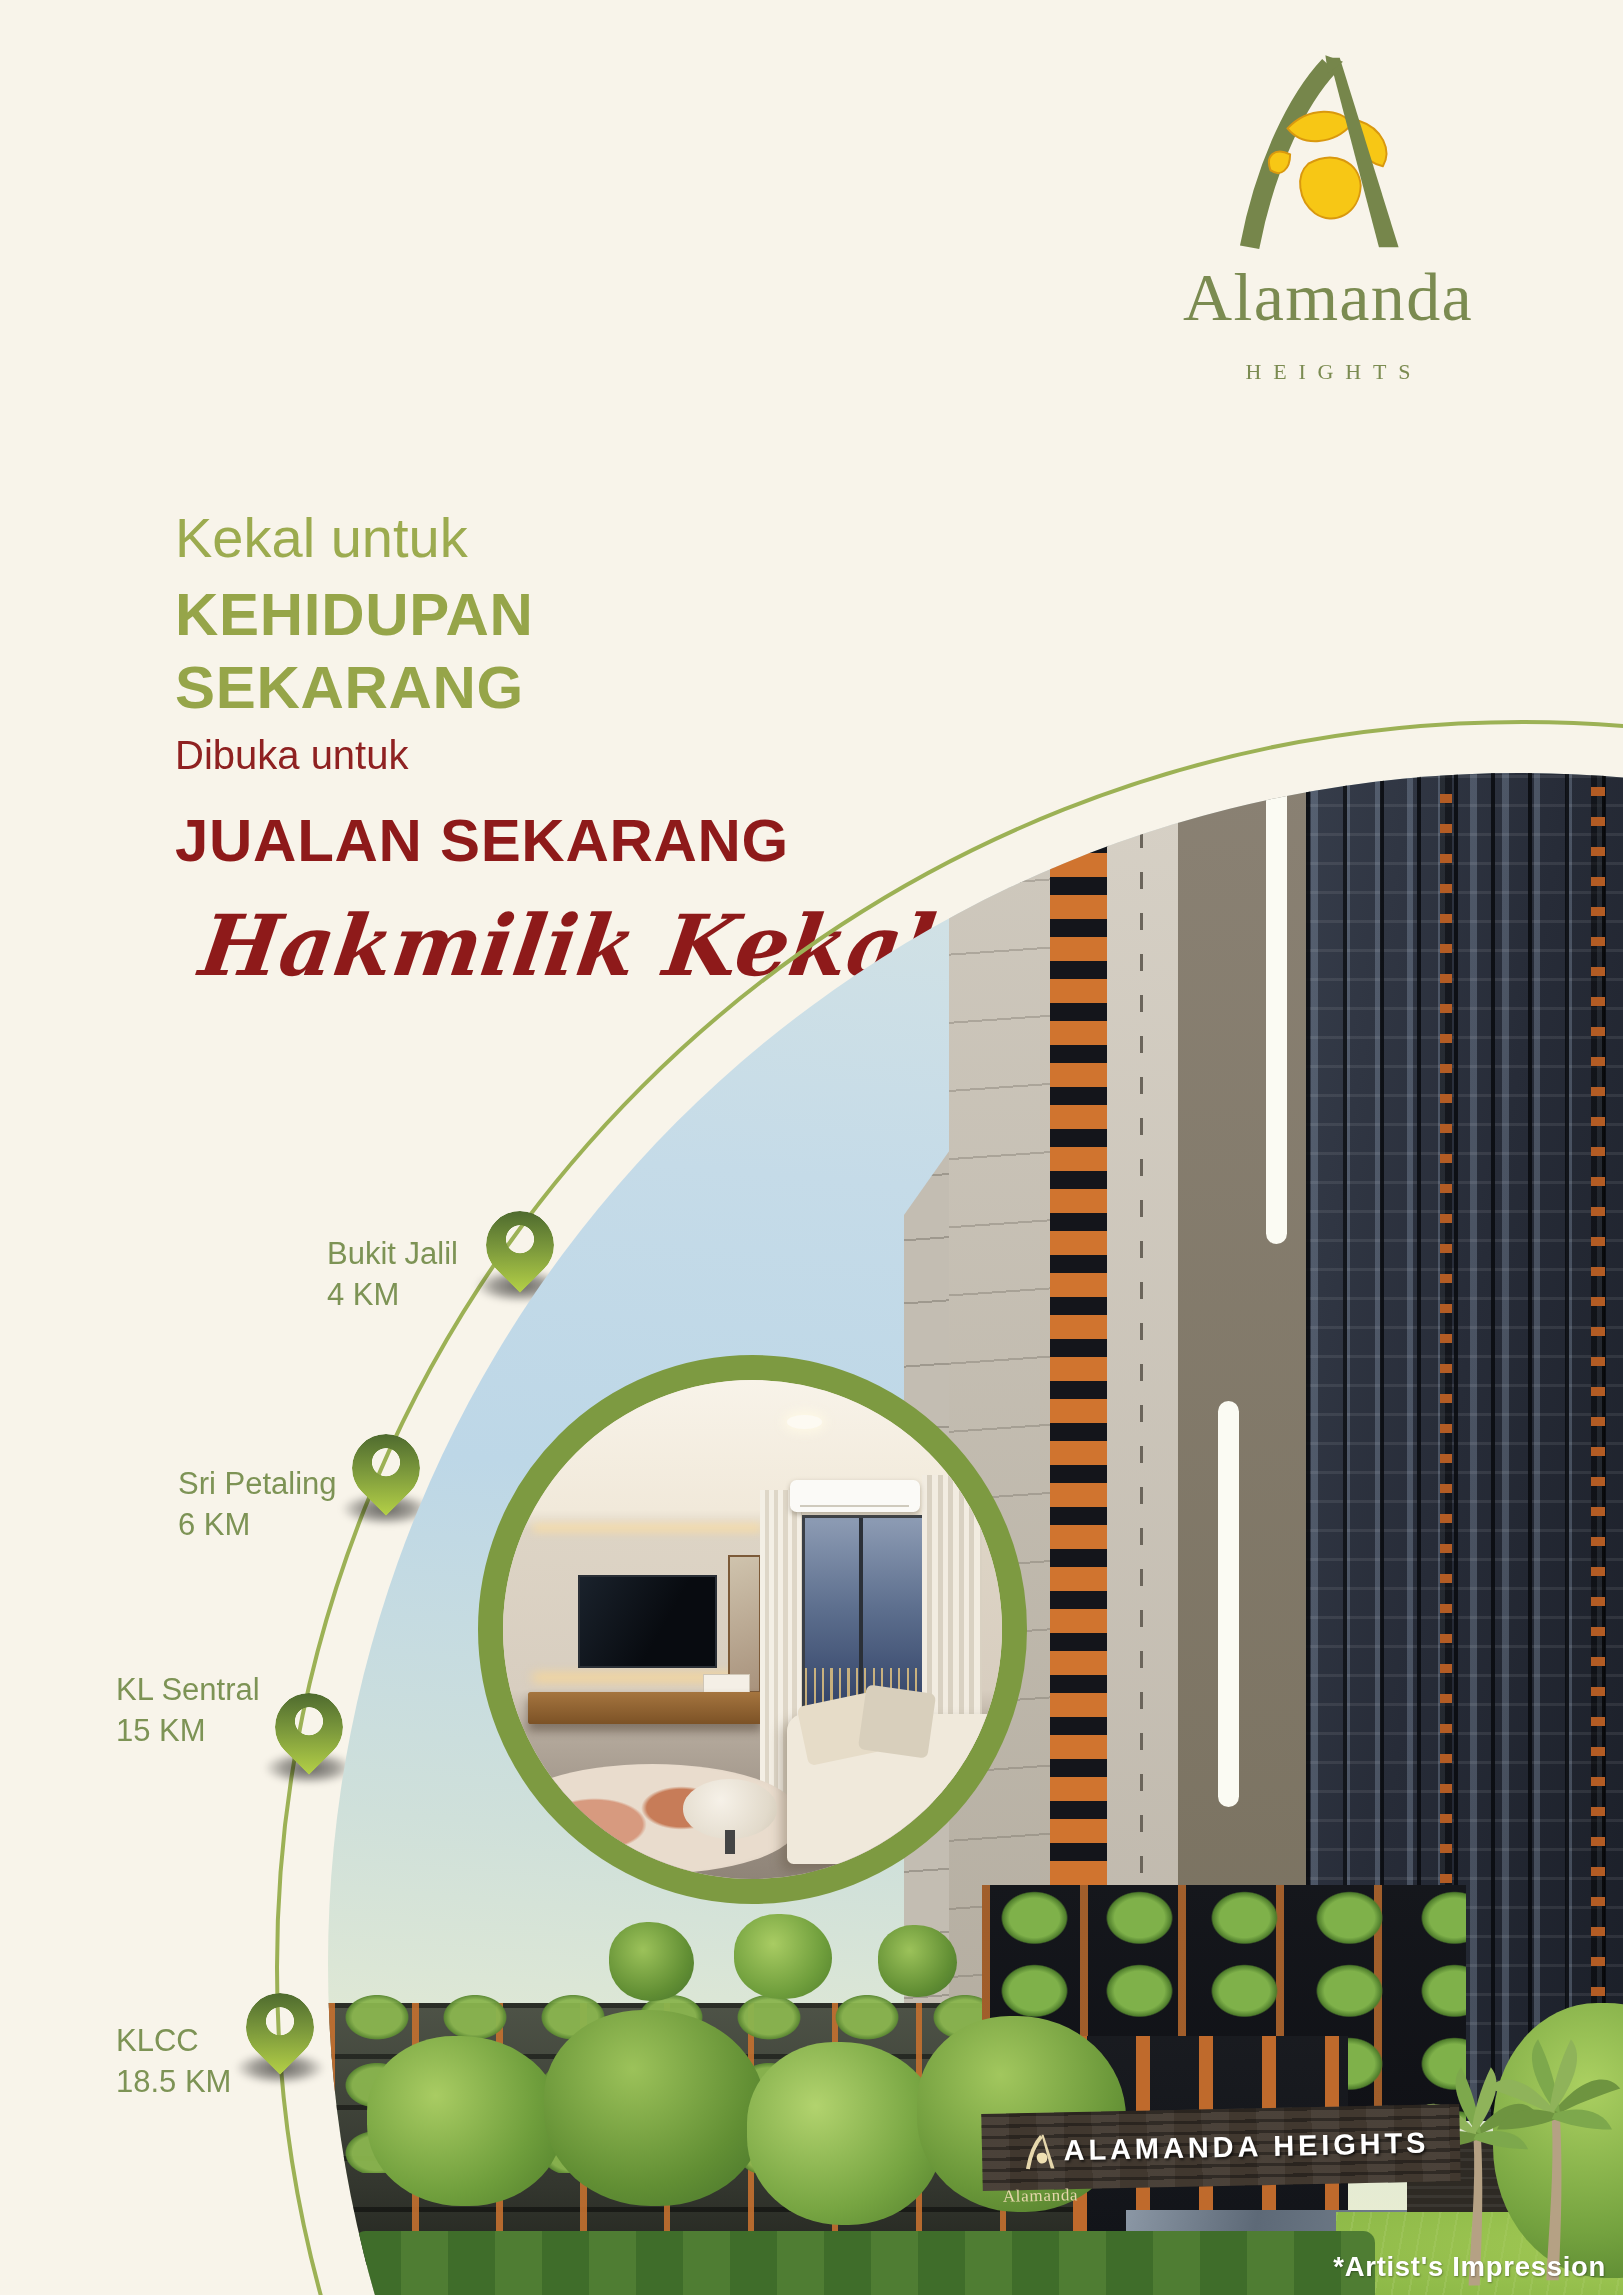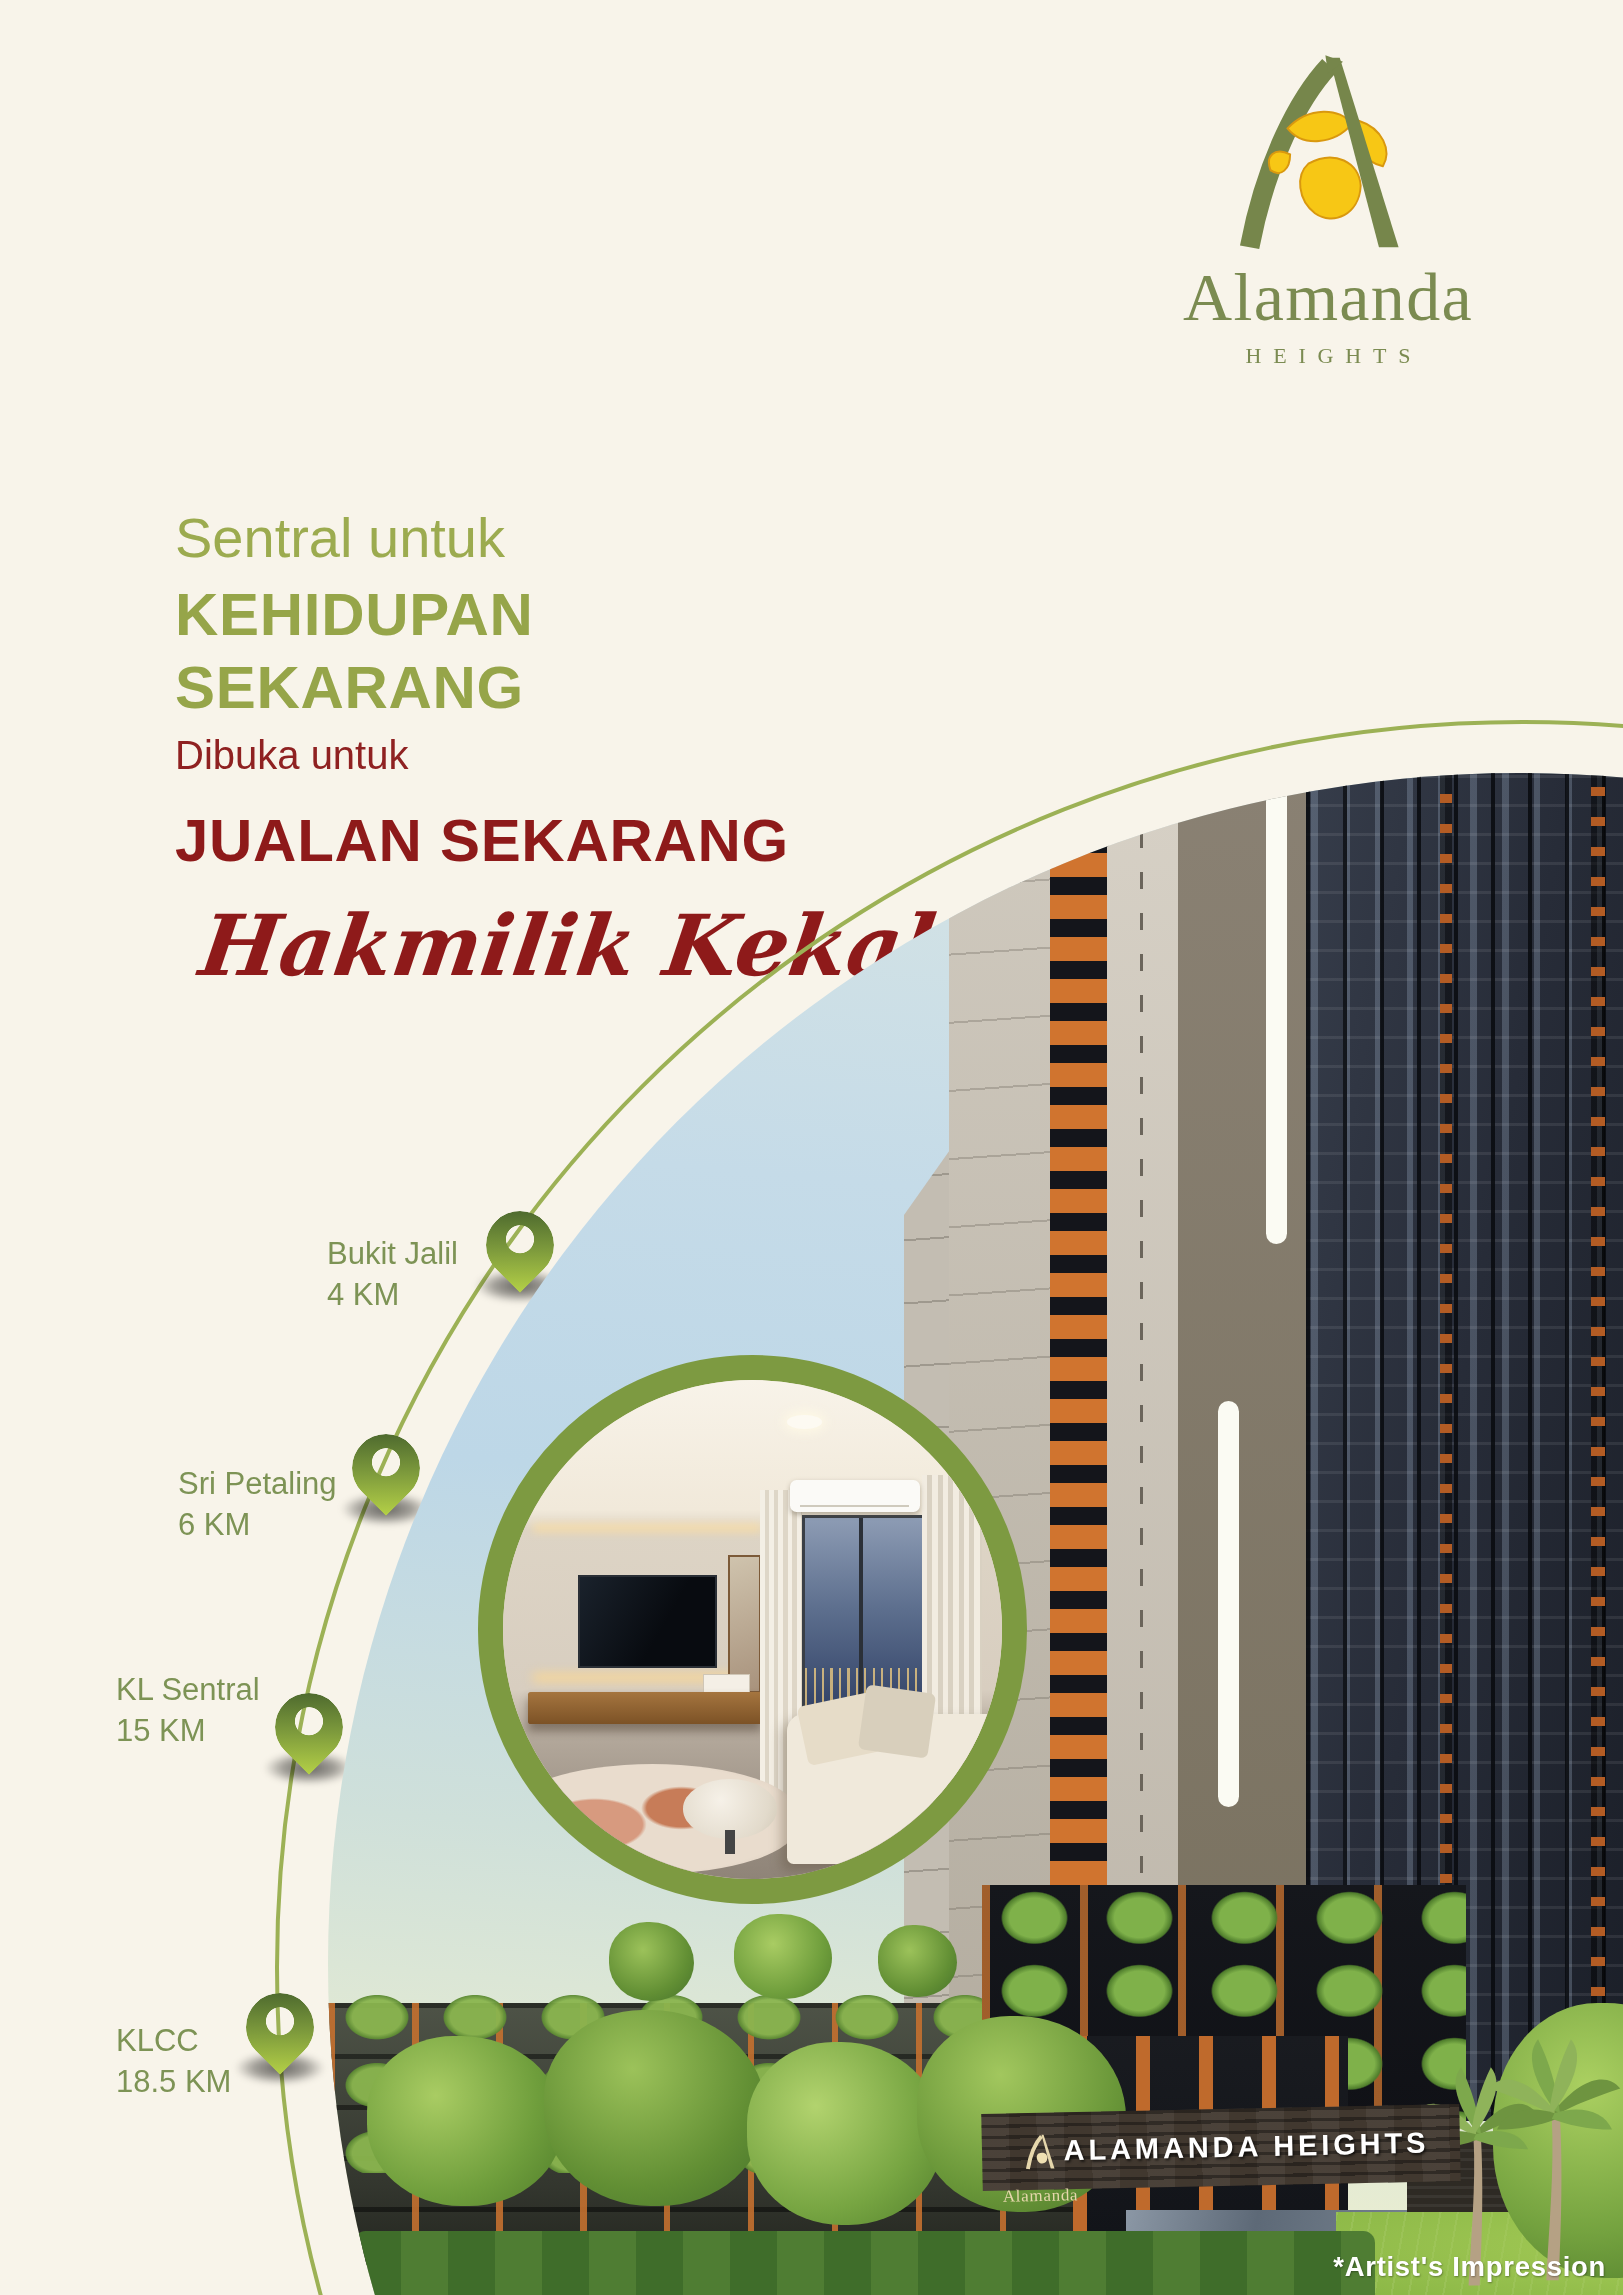--- a/index.html
+++ b/index.html
@@ -5,21 +5,21 @@
   html,body{margin:0;padding:0;background:#777;}
   .page{position:relative;width:1623px;height:2295px;overflow:hidden;
         background:#f8f4ea;font-family:"Liberation Sans",sans-serif;}
 
   
   .logo{position:absolute;left:1171px;top:51px;width:314px;text-align:center;z-index:3;}
   .logo svg{display:block;margin:0 auto;}
   .logo-word{font-family:"Liberation Serif",serif;font-size:68px;color:#7b8b51;
              letter-spacing:1.3px;margin-top:3.9px;}
   .logo-tag{font-family:"Liberation Serif",serif;font-size:22px;color:#7b8b51;
-            letter-spacing:11.8px;margin-top:6px;padding-left:11.8px;}
+            letter-spacing:11.8px;margin-top:22px;padding-left:11.8px;}
 
   
   .headline{position:absolute;left:175px;top:510px;z-index:3;white-space:nowrap;}
   .hl{line-height:1.0;}
   .hl-reg-green{font-size:56px;color:#9cab4f;height:75px;}
   .hl-bold-green{font-size:60px;font-weight:bold;color:#96a549;height:73px;letter-spacing:0.7px;}
   .hl-bold-green2{font-size:60px;font-weight:bold;color:#96a549;height:77px;letter-spacing:0.7px;}
   .hl-reg-red{font-size:40px;color:#8f2121;height:76px;}
   .hl-bold-red{font-size:60px;font-weight:bold;color:#8e1a1a;height:93px;letter-spacing:0.7px;}
   .hl-script{font-family:"DejaVu Serif",serif;font-style:italic;font-weight:bold;
@@ -202,21 +202,21 @@
       <path d="M92 158 C68 146 54 160 62 182 C78 194 92 180 92 158 Z" fill="#f7c715" stroke="#d9980f" stroke-width="3"></path>
       <path d="M120 172 C160 150 198 170 200 206 C198 250 158 268 130 248 C104 228 100 190 120 172 Z" fill="#f7c715" stroke="#d9980f" stroke-width="3"></path>
       <path d="M152 10 L168 10 L258 300 L228 300 Z" fill="#76864b"></path>
       <path d="M150 34 L146 6 L173 16 Z" fill="#76864b"></path>
     </svg>
     <div class="logo-word">Alamanda</div>
     <div class="logo-tag">HEIGHTS</div>
   </div>
 
   <div class="headline">
-    <div class="hl hl-reg-green">Sentral untuk</div>
+    <div class="hl hl-reg-green">Kekal untuk</div>
     <div class="hl hl-bold-green">KEHIDUPAN</div>
     <div class="hl hl-bold-green2">SEKARANG</div>
     <div class="hl hl-reg-red">Dibuka untuk</div>
     <div class="hl hl-bold-red">JUALAN SEKARANG</div>
     <div class="hl hl-script">Hakmilik Kekal</div>
   </div>
 
   <div class="loc-text loc-0">
     <div>Bukit Jalil</div>
     <div>4 KM</div>

